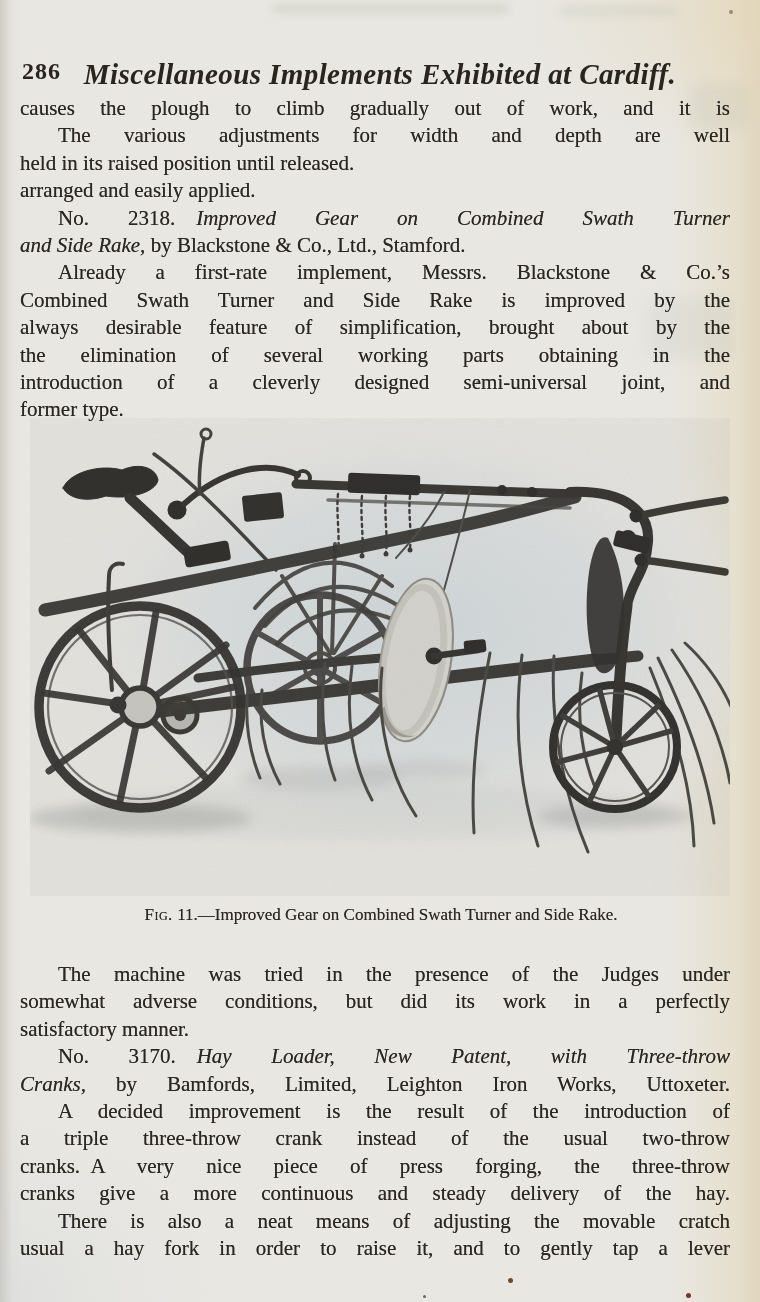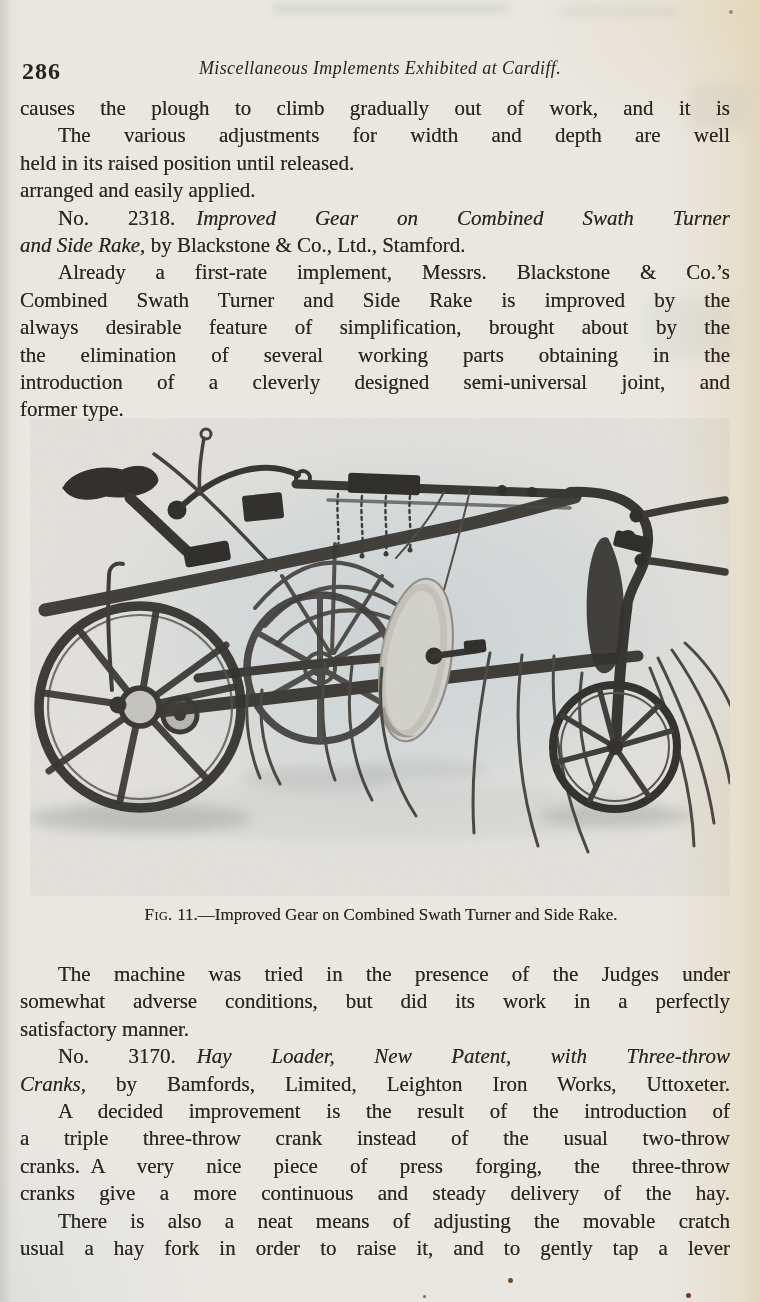--- a/index.html
+++ b/index.html
@@ -13,21 +13,21 @@
     background:
       radial-gradient(320px 200px at 99% 1%, rgba(228,214,182,0.55), rgba(228,214,182,0) 70%),
       radial-gradient(300px 260px at 0% 100%, rgba(213,218,219,0.5), rgba(213,218,219,0) 70%),
       linear-gradient(90deg, #e2dfd8 0%, #e9e7e2 3%, #e9e7e2 88%, #e6dfcd 97%, #e0d6bf 100%);
   }
   .edge-left{position:absolute;left:0;top:0;bottom:0;width:12px;
     background:linear-gradient(90deg, rgba(115,110,100,0.16), rgba(115,110,100,0));}
   .header{position:absolute;top:14px;left:0;right:0;height:32px;margin-top:44px;}
   .pagenum{position:absolute;left:22px;top:0;font-size:24px;font-weight:bold;color:#28241e;letter-spacing:1px;}
   .headtitle{position:absolute;left:0;right:0;top:0;text-align:center;
-    font-size:18px;font-weight:normal;font-style:italic;color:#28241e;letter-spacing:0.4px;}
+    font-size:29px;font-weight:bold;font-style:italic;color:#28241e;letter-spacing:0.4px;}
   .textblock{position:absolute;left:20px;right:30px;color:#2a2620;}
   #text-upper{top:71px;margin-top:24px;}
   #text-lower{top:961px;}
   .line{
     height:27.4px;line-height:27.4px;font-size:21px;
     text-align:justify;text-align-last:left;
     text-shadow:0 0 0.5px rgba(42,38,32,0.65);
   }
   .line.just{text-align-last:justify;}
   .line.ind{padding-left:38px;}

